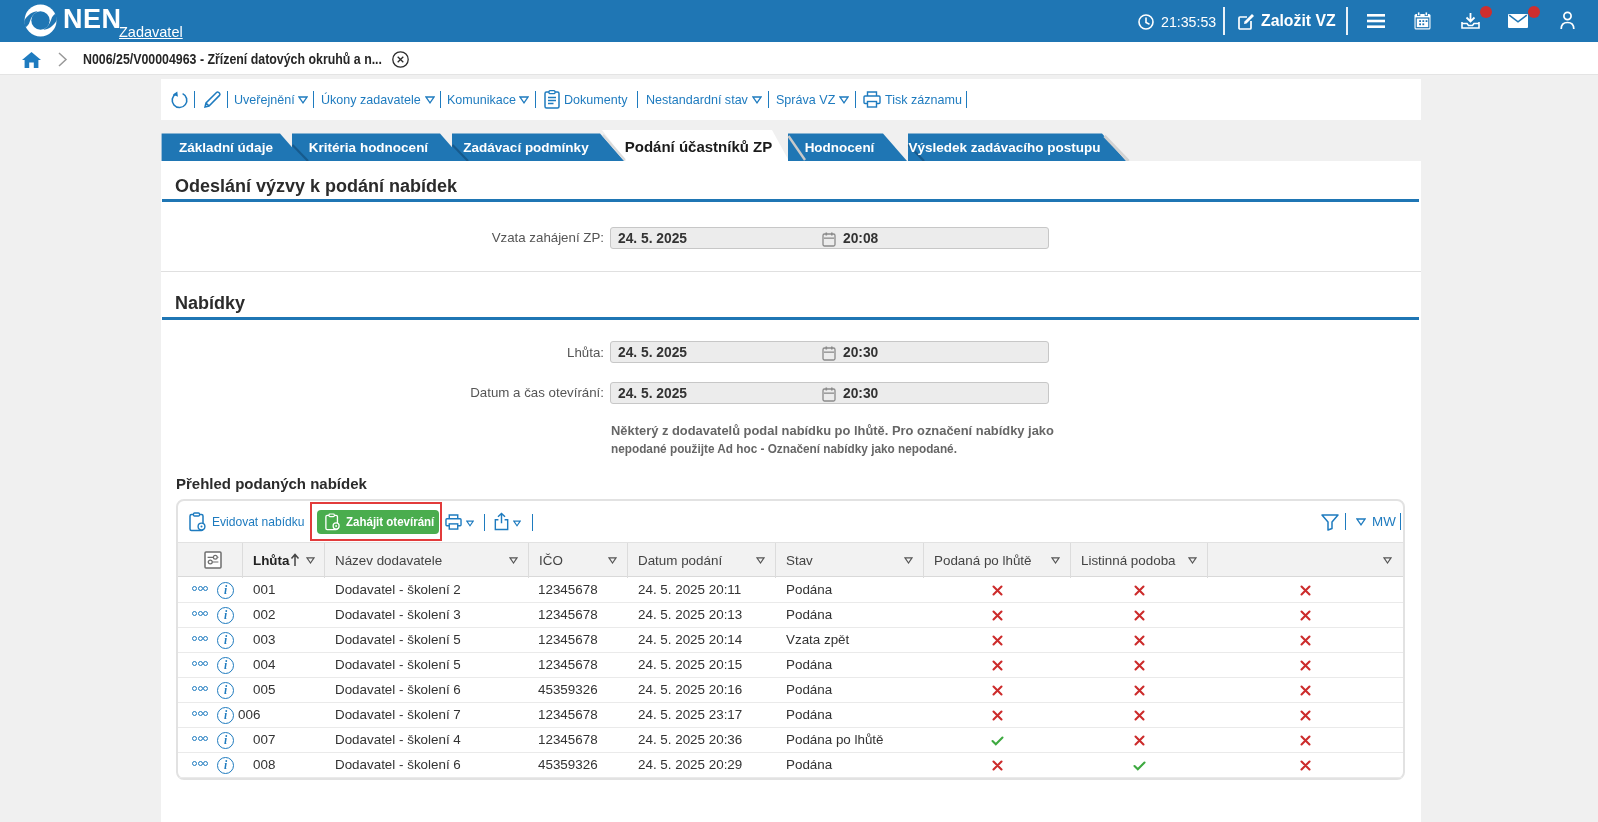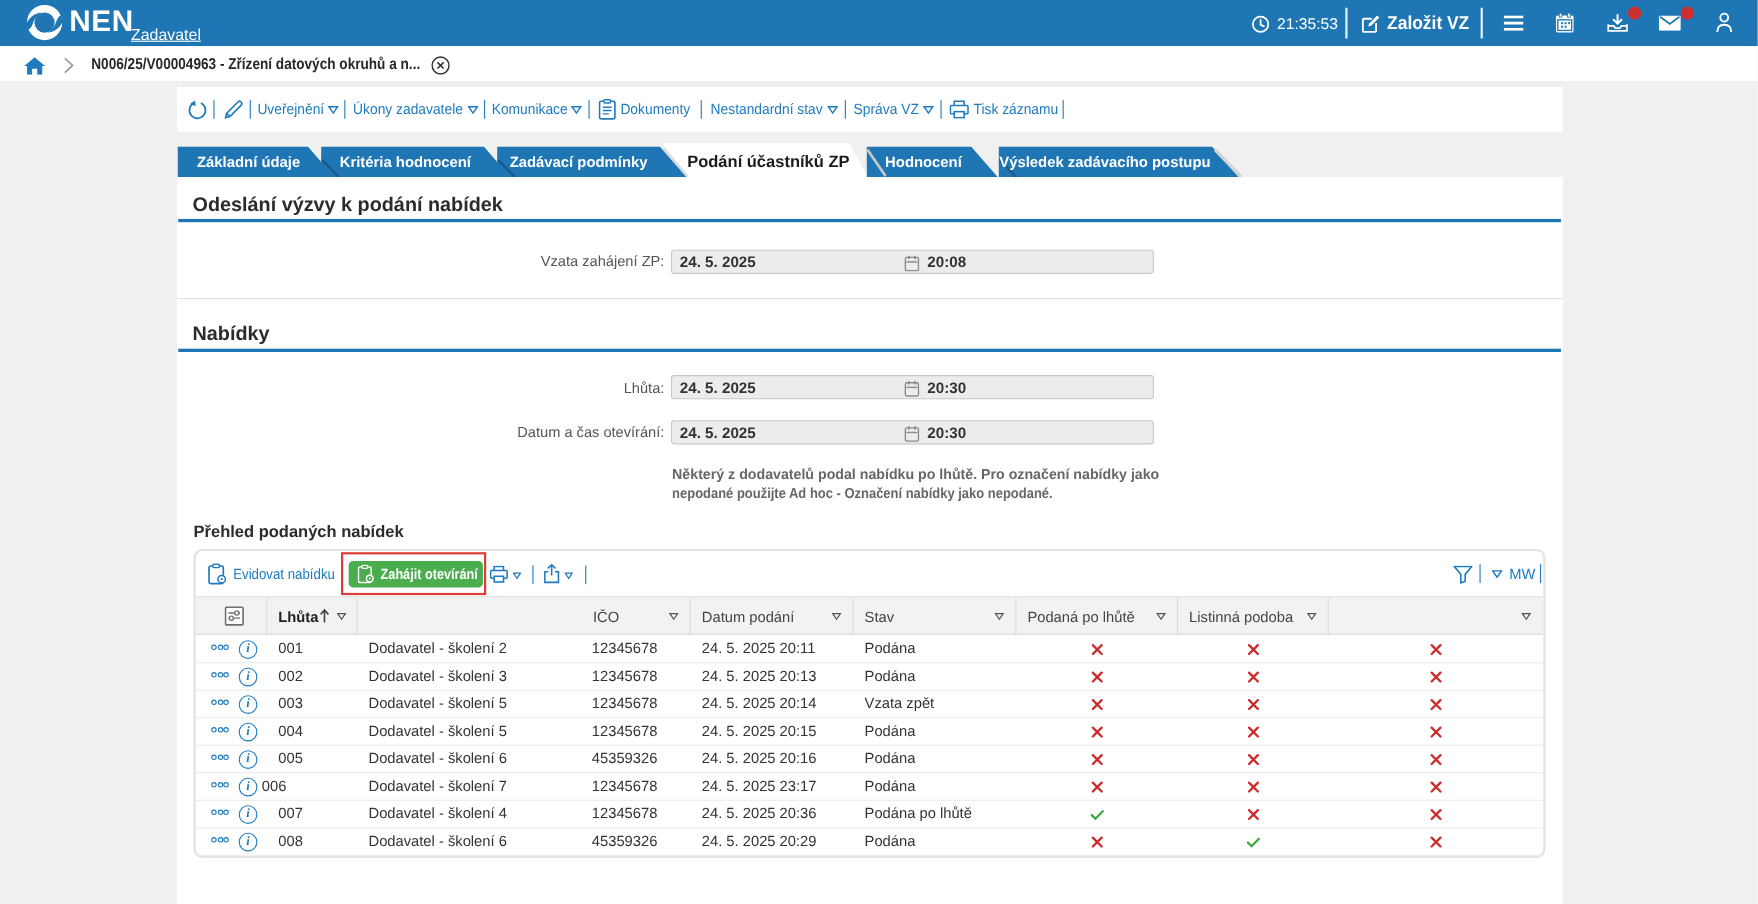--- a/index.html
+++ b/index.html
@@ -302,20 +302,26 @@
       </div>
       <div class="th" style="left:65px;width:82px">
           <span class="txt" style="font-weight:bold;color:#222">Lhůta</span>
         <svg class="abs" style="left:47px;top:10px" width="10" height="14" viewBox="0 0 10 14">
             <path d="M5 13 L5 2 M1.5 5.5 L5 1.5 L8.5 5.5" fill="none" stroke="#444" stroke-width="1.5"></path>
           </svg>
         <svg class="dtri" style="left:63px;top:14px" width="9" height="7" viewBox="0 0 10 8">
             <path d="M1 1 L9 1 L5 6.8 Z" fill="none" stroke="#555" stroke-width="1.3"></path>
           </svg>
       </div>
+      <div class="th" style="left:147px;width:204px">
+          <span class="txt">Název dodavatele</span>
+        <svg class="dtri" style="left:184px;top:14px" width="9" height="7" viewBox="0 0 10 8">
+            <path d="M1 1 L9 1 L5 6.8 Z" fill="none" stroke="#555" stroke-width="1.3"></path>
+          </svg>
+      </div>
       <div class="th" style="left:351px;width:99px">
           <span class="txt">IČO</span>
         <svg class="dtri" style="left:79px;top:14px" width="9" height="7" viewBox="0 0 10 8">
             <path d="M1 1 L9 1 L5 6.8 Z" fill="none" stroke="#555" stroke-width="1.3"></path>
           </svg>
       </div>
       <div class="th" style="left:450px;width:148px">
           <span class="txt">Datum podání</span>
         <svg class="dtri" style="left:128px;top:14px" width="9" height="7" viewBox="0 0 10 8">
             <path d="M1 1 L9 1 L5 6.8 Z" fill="none" stroke="#555" stroke-width="1.3"></path>

